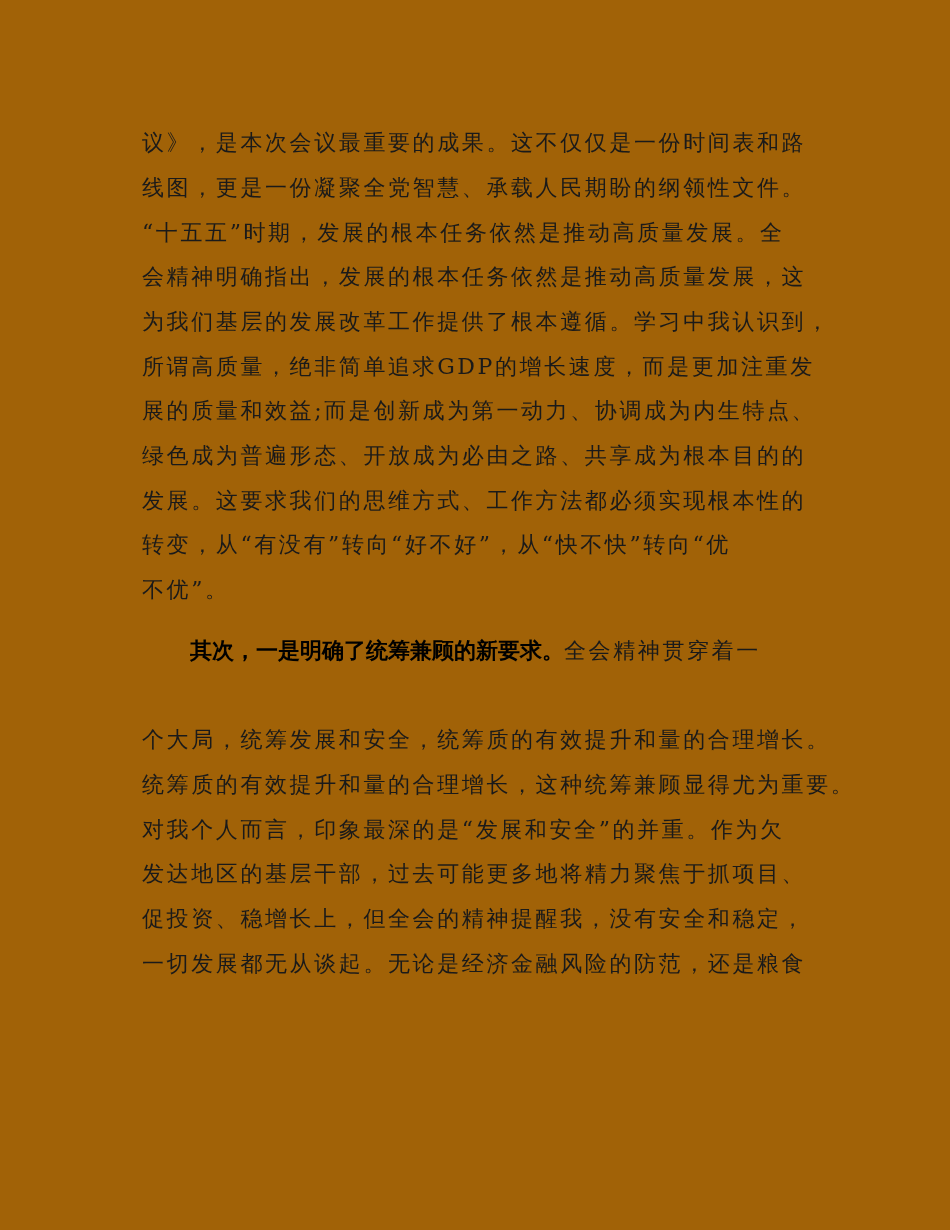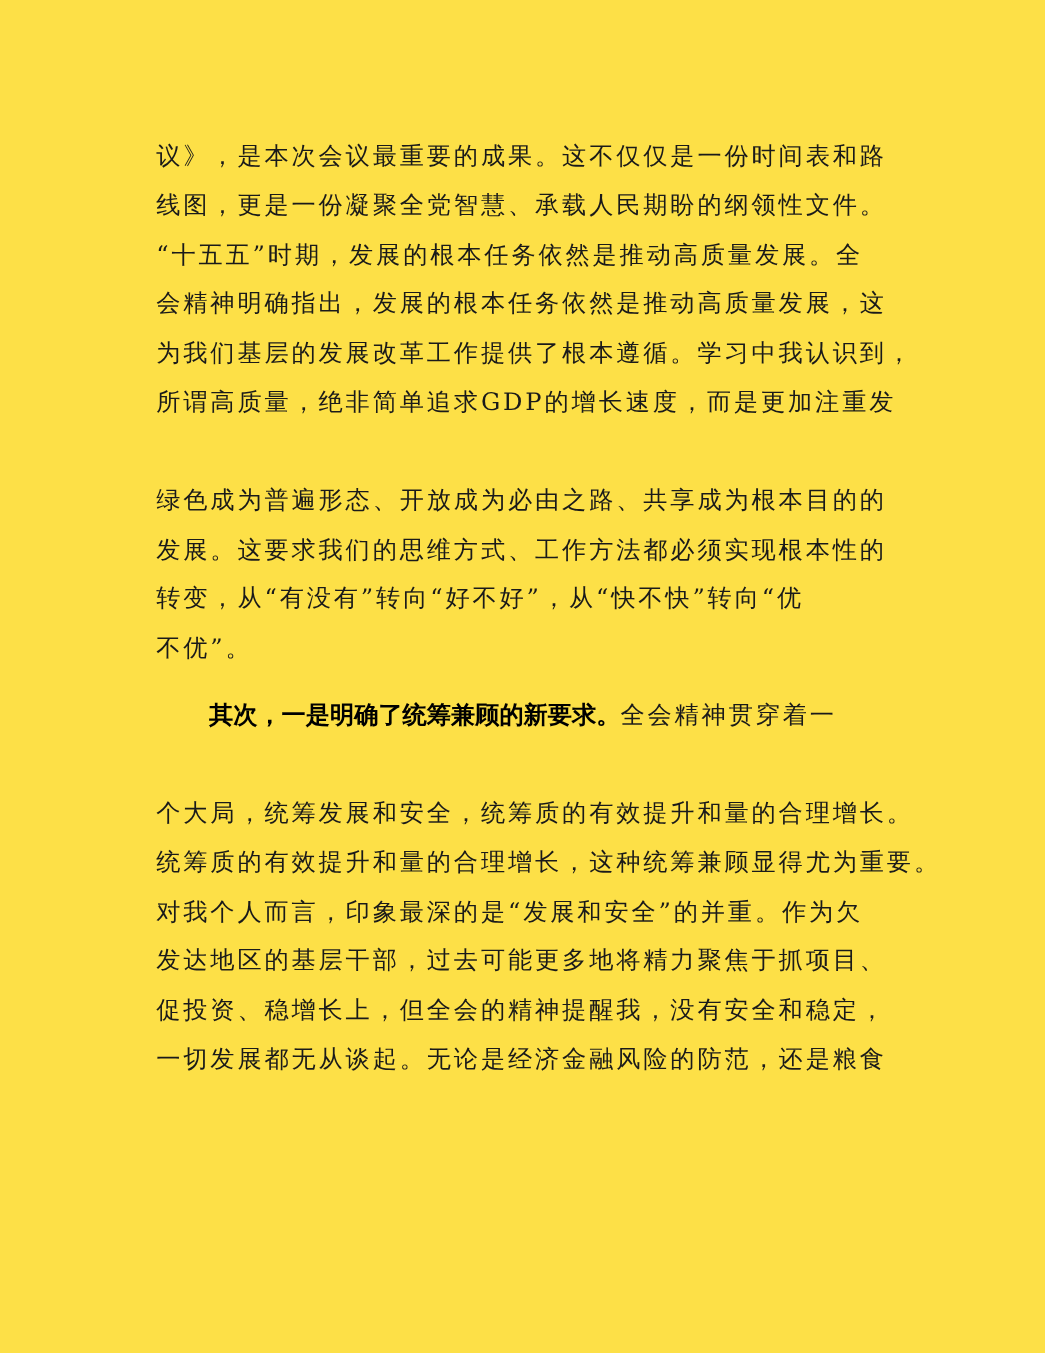--- a/index.html
+++ b/index.html
@@ -11,21 +11,21 @@
       width: 950px;
       height: 1230px;
       position: relative;
       overflow: hidden;
     }
     .page {
       position: absolute;
       left: 0; top: 0;
       width: 950px;
       height: 1230px;
-      background: #fde047;
+      background: #a16207;
     }
     .line {
       position: absolute;
       left: 142px;
       width: 670px;
       height: 30px;
       font-family: "DejaVu Serif", "Liberation Serif", serif;
       font-size: 22px;
       line-height: 30px;
       color: #1a1a1a;
@@ -44,20 +44,21 @@
 <body>
 
 <div class="page">
 
   <div class="line" style="top:128px">议》，是本次会议最重要的成果。这不仅仅是一份时间表和路</div>
   <div class="line" style="top:173px">线图，更是一份凝聚全党智慧、承载人民期盼的纲领性文件。</div>
   <div class="line" style="top:218px">“十五五”时期，发展的根本任务依然是推动高质量发展。全</div>
   <div class="line" style="top:262px">会精神明确指出，发展的根本任务依然是推动高质量发展，这</div>
   <div class="line" style="top:307px">为我们基层的发展改革工作提供了根本遵循。学习中我认识到，</div>
   <div class="line" style="top:352px">所谓高质量，绝非简单追求GDP的增长速度，而是更加注重发</div>
+  <div class="line" style="top:396px">展的质量和效益;而是创新成为第一动力、协调成为内生特点、</div>
   <div class="line" style="top:441px">绿色成为普遍形态、开放成为必由之路、共享成为根本目的的</div>
   <div class="line" style="top:486px">发展。这要求我们的思维方式、工作方法都必须实现根本性的</div>
   <div class="line" style="top:530px">转变，从“有没有”转向“好不好”，从“快不快”转向“优</div>
   <div class="line" style="top:575px">不优”。</div>
 
   <div class="line indent" style="top:636px">
     <span class="bold">其次，一是明确了统筹兼顾的新要求。</span><span>全会精神贯穿着一</span>
   </div>
   <div class="line" style="top:725px">个大局，统筹发展和安全，统筹质的有效提升和量的合理增长。</div>
   <div class="line" style="top:770px">统筹质的有效提升和量的合理增长，这种统筹兼顾显得尤为重要。</div>

